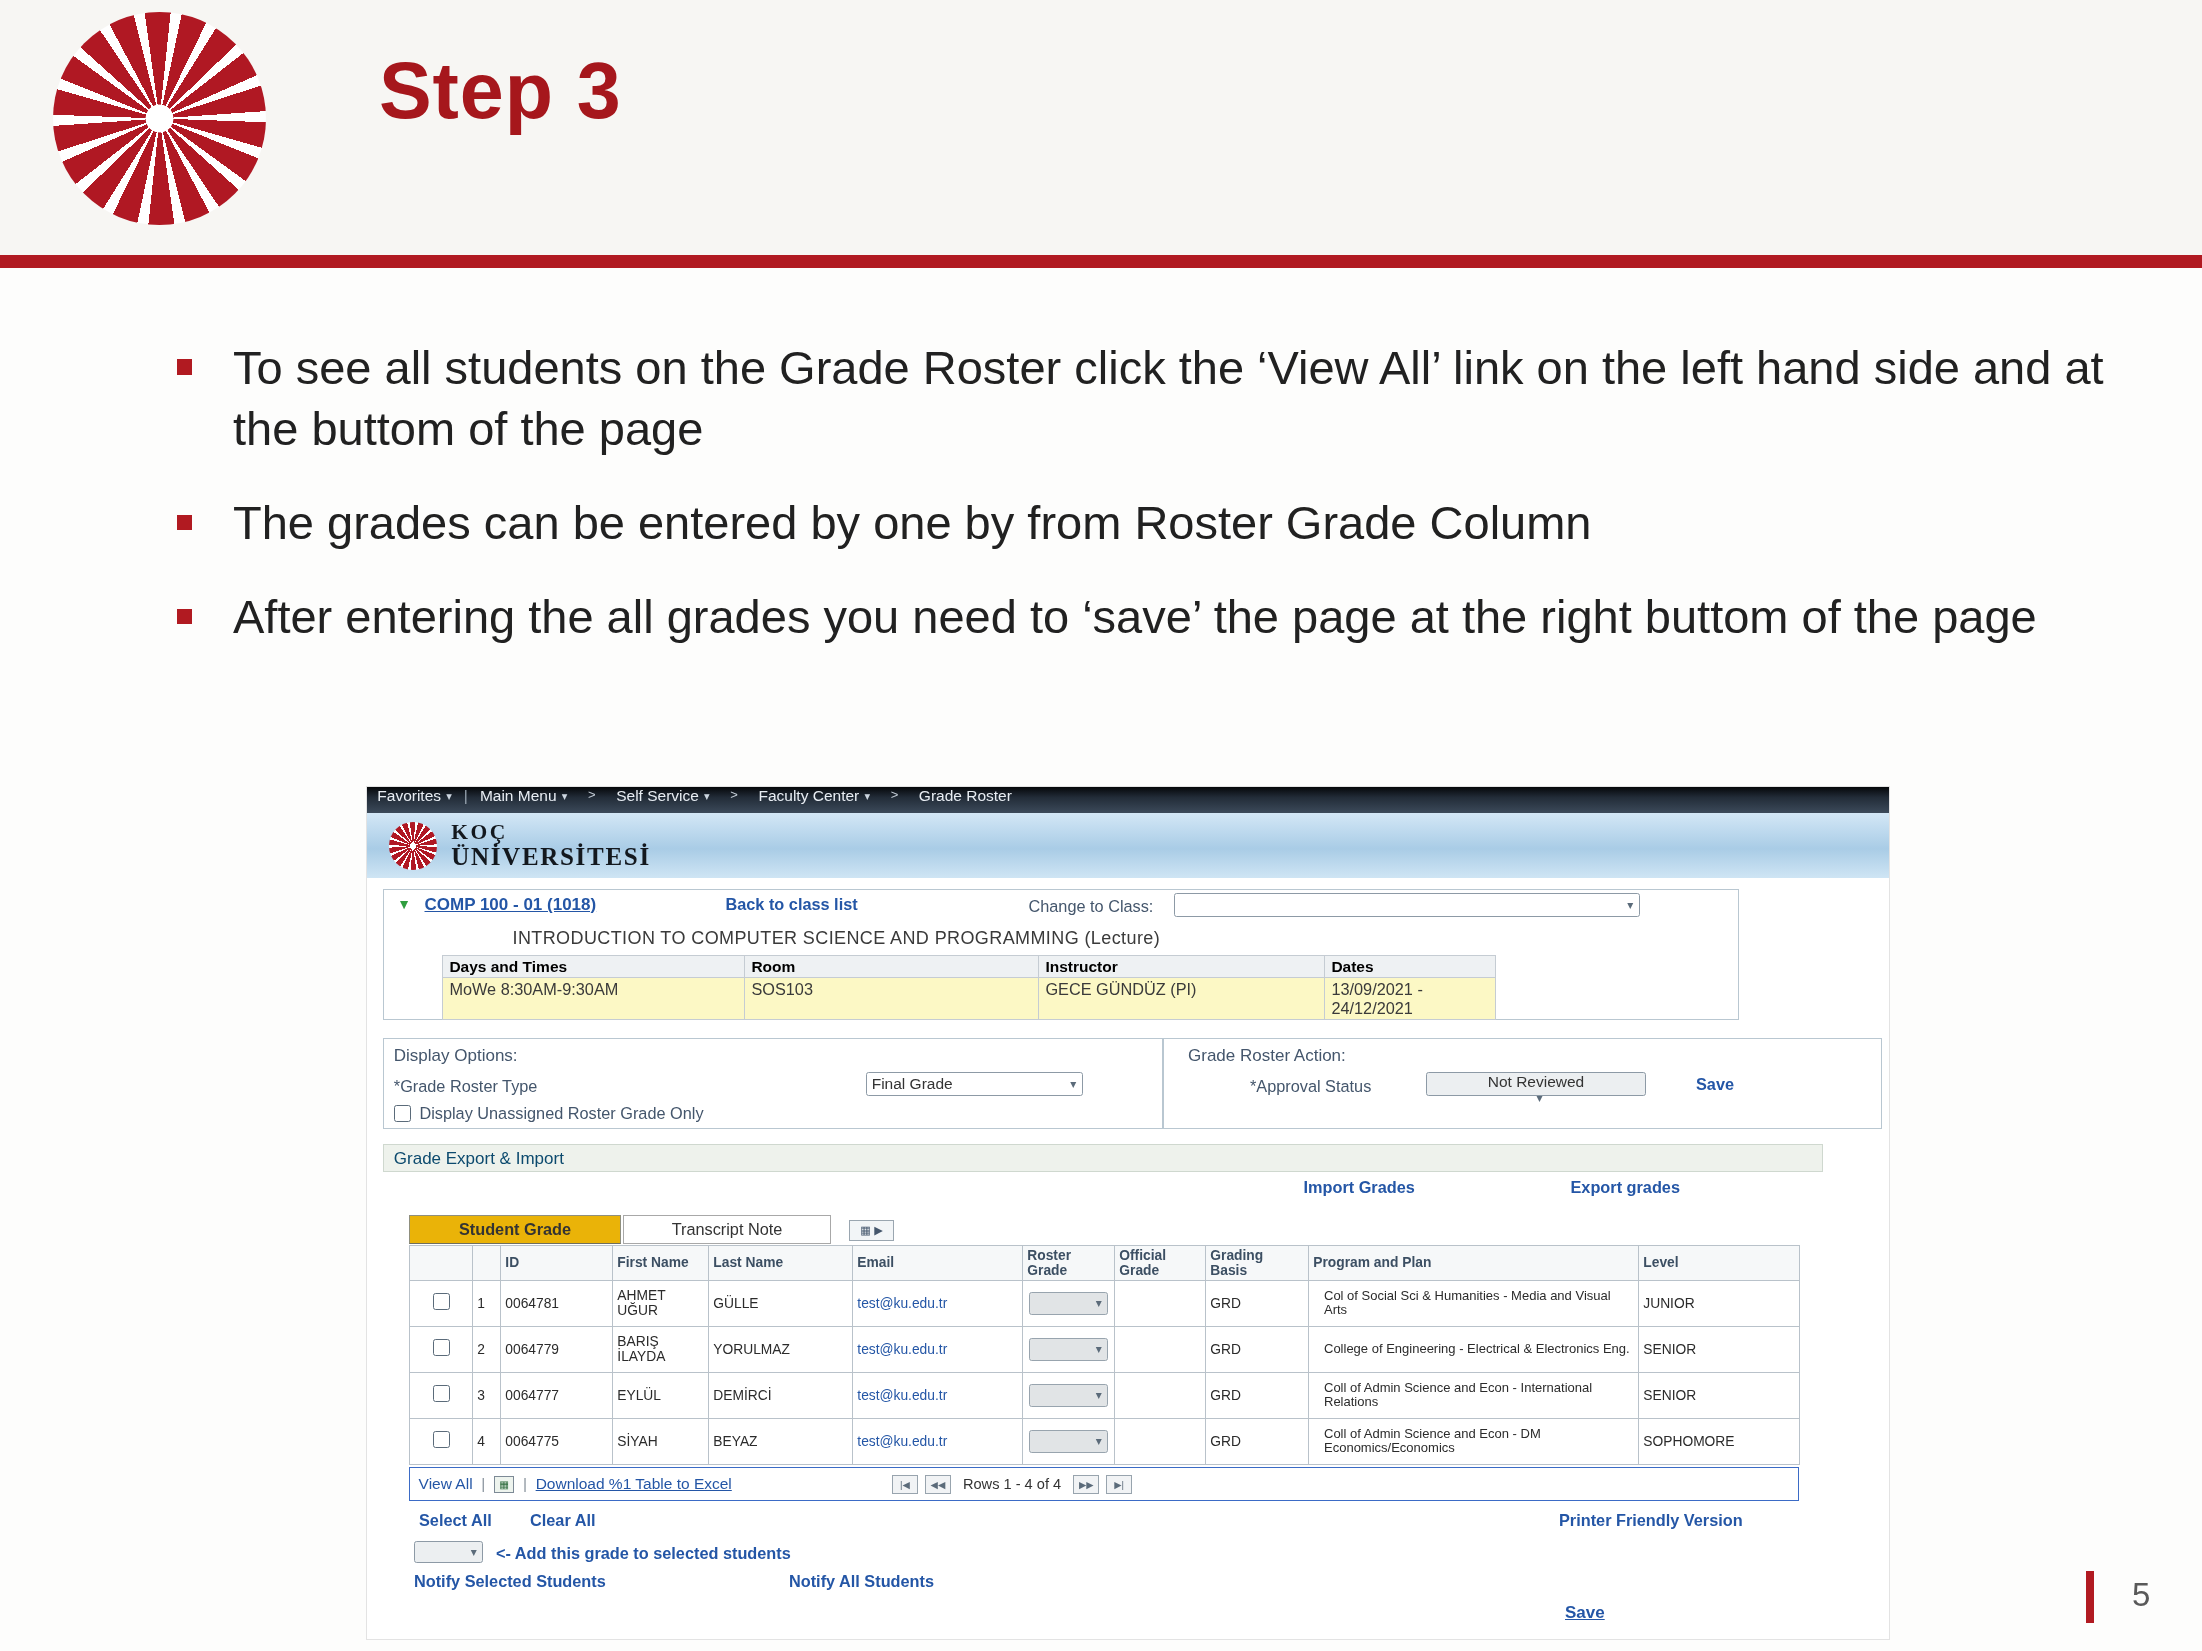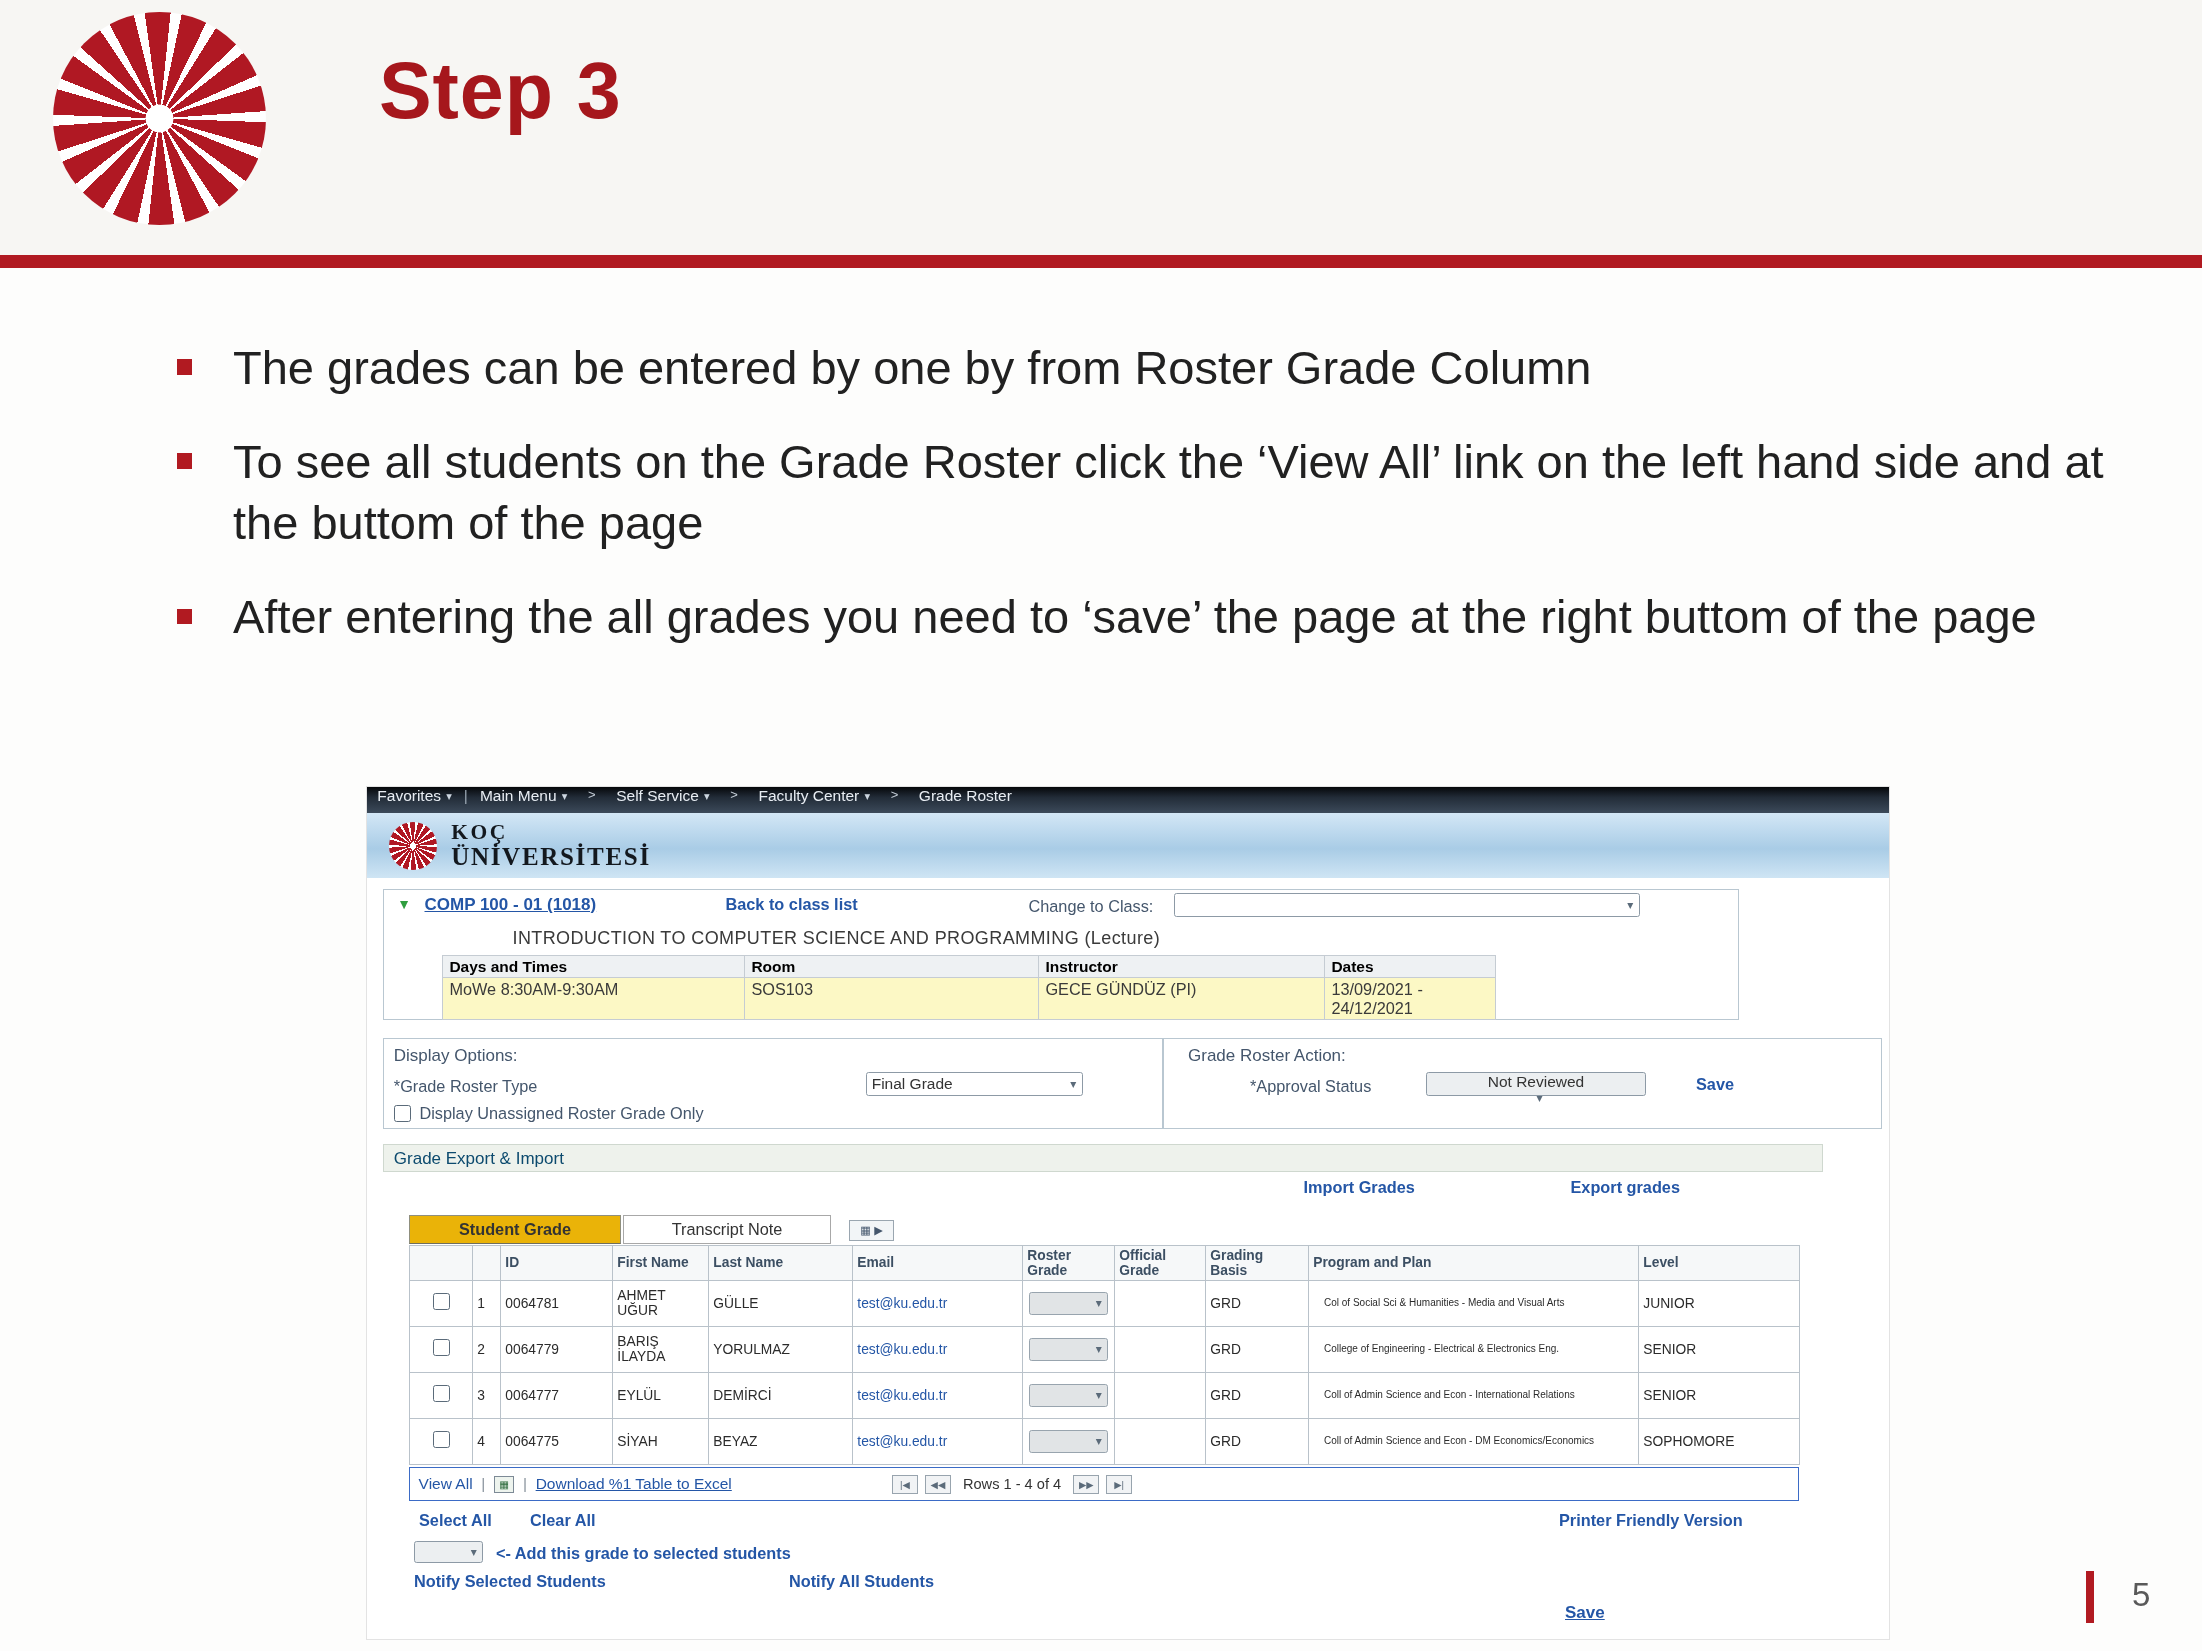--- a/index.html
+++ b/index.html
@@ -78,21 +78,21 @@
   .tab { position: absolute; top: 428px; height: 29px; display: flex; align-items: center; justify-content: center; font-size: 16.3px; cursor: pointer; }
   .tab-active { left: 42px; width: 212px; background: #eab308; border: 0.9px solid #8f8f7e; border-bottom: 1.7px solid #6e6e5e; font-weight: 700; color: #333; }
   .tab-inactive { left: 256px; width: 208px; background: #fff; border: 0.9px solid #a8a8a8; color: #333; }
   .tab-inactive::first-letter { text-decoration: underline; }
   .tab-icon { position: absolute; left: 482px; top: 433px; width: 45px; height: 20.6px; border: 0.9px solid #9aa6b0; background: #f2f5f7; display: flex; align-items: center; justify-content: center; gap: 3.4px; font-size: 11.2px; color: #44566c; cursor: pointer; }
 
   .grid { position: absolute; left: 42px; top: 458px; border-collapse: collapse; table-layout: fixed; }
   .grid th, .grid td { border: 0.9px solid #b9c2ca; padding: 1.7px 4.3px; text-align: left; vertical-align: middle; overflow: hidden; }
   .grid th { background: #f6f8f9; color: #3c4f63; font-size: 13.8px; font-weight: 700; height: 34px; line-height: 1.1; }
   .grid td { background: #ffffff; font-size: 13.8px; color: #2b2b2b; height: 46px; line-height: 1.1; }
-  .grid td.prog { font-size: 10px; line-height: 13.8px; padding-left: 15px; }
+  .grid td.prog { font-size: 13px; line-height: 13.8px; padding-left: 15px; }
   .cell-center { text-align: center !important; }
   .sel-row { width: 79px; height: 22.4px; background: #e1e4e6; border-color: #98a4ae; }
 
   .grid-footer { position: absolute; left: 42px; top: 680px; width: 1390px; height: 34px; border: 1.7px solid #3b6bc6; background: #fff; display: flex; align-items: center; padding: 0 8.6px; gap: 8.6px; font-size: 15.5px; }
   .fsep { color: #8a949e; }
   .excel-ic { display: inline-flex; width: 20.6px; height: 17px; border: 0.9px solid #7d8a96; background: #eef4ee; align-items: center; justify-content: center; font-size: 10.3px; color: #2d6b3c; cursor: pointer; }
   .pager { position: absolute; left: 482px; display: flex; align-items: center; gap: 6.9px; }
   .pbtn { display: inline-flex; align-items: center; justify-content: center; min-width: 26px; height: 19px; border: 0.9px solid #98a4ae; background: #f1f3f5; font-size: 9.5px; color: #5b6b7a; cursor: pointer; padding: 0 2.6px; }
   .rows-label { font-size: 14.6px; color: #333; padding: 0 5.2px; white-space: nowrap; }
 
@@ -117,22 +117,22 @@
 
 <div class="slide">
 
   <div class="hdr">
     <div class="logo-big sunburst"></div>
     <h1 class="slide-title">Step 3</h1>
   </div>
   <div class="redbar"></div>
 
   <ul class="bullets">
+    <li> To see all students on the Grade Roster click the ‘View All’ link on the left hand side and at the buttom of the page</li>
     <li>The grades can be entered by one by from Roster Grade Column</li>
-    <li> To see all students on the Grade Roster click the ‘View All’ link on the left hand side and at the buttom of the page</li>
     <li>After entering the all grades you need to ‘save’ the page at the right buttom of the page</li>
   </ul>
 
   <div class="shot">
 
     <div class="nav">
       <span class="nav-item">
         <span>Favorites</span>
         <span class="nav-tri">▾</span>
       </span>

